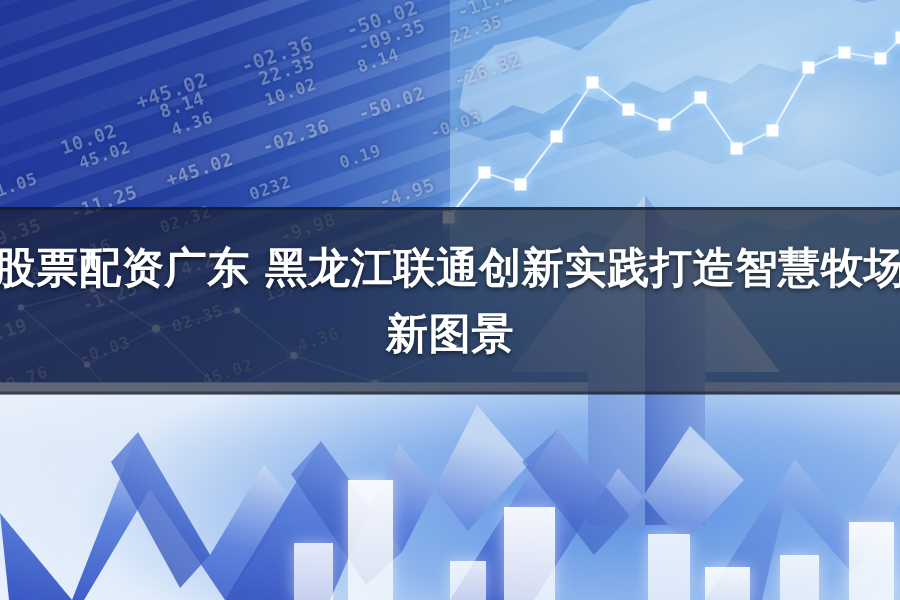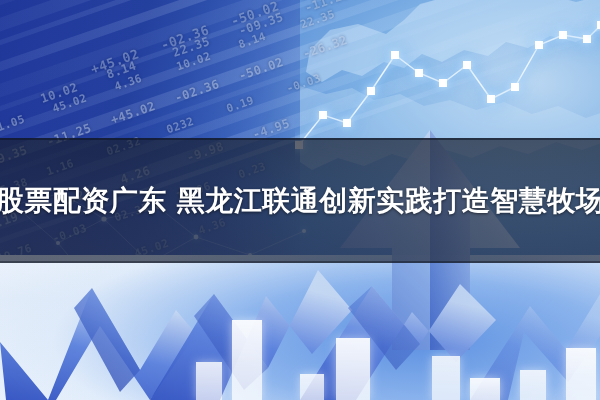--- a/index.html
+++ b/index.html
@@ -290,15 +290,16 @@
       <i style="left: 520px; width: 26px; height: 30px; opacity: 0.88;"></i>
       <i style="left: 566px; width: 30px; height: 52px; opacity: 0.96;"></i>
     </div>
 
   <div class="band"></div>
   <div class="band-edge-top"></div>
   <div class="band-edge-bot"></div>
 
   <div class="title-wrap">
     <div class="title-line">股票配资广东 黑龙江联通创新实践打造智慧牧场</div>
+    <div class="title-line">新图景</div>
   </div>
 
 </div>
 
 </body></html>

